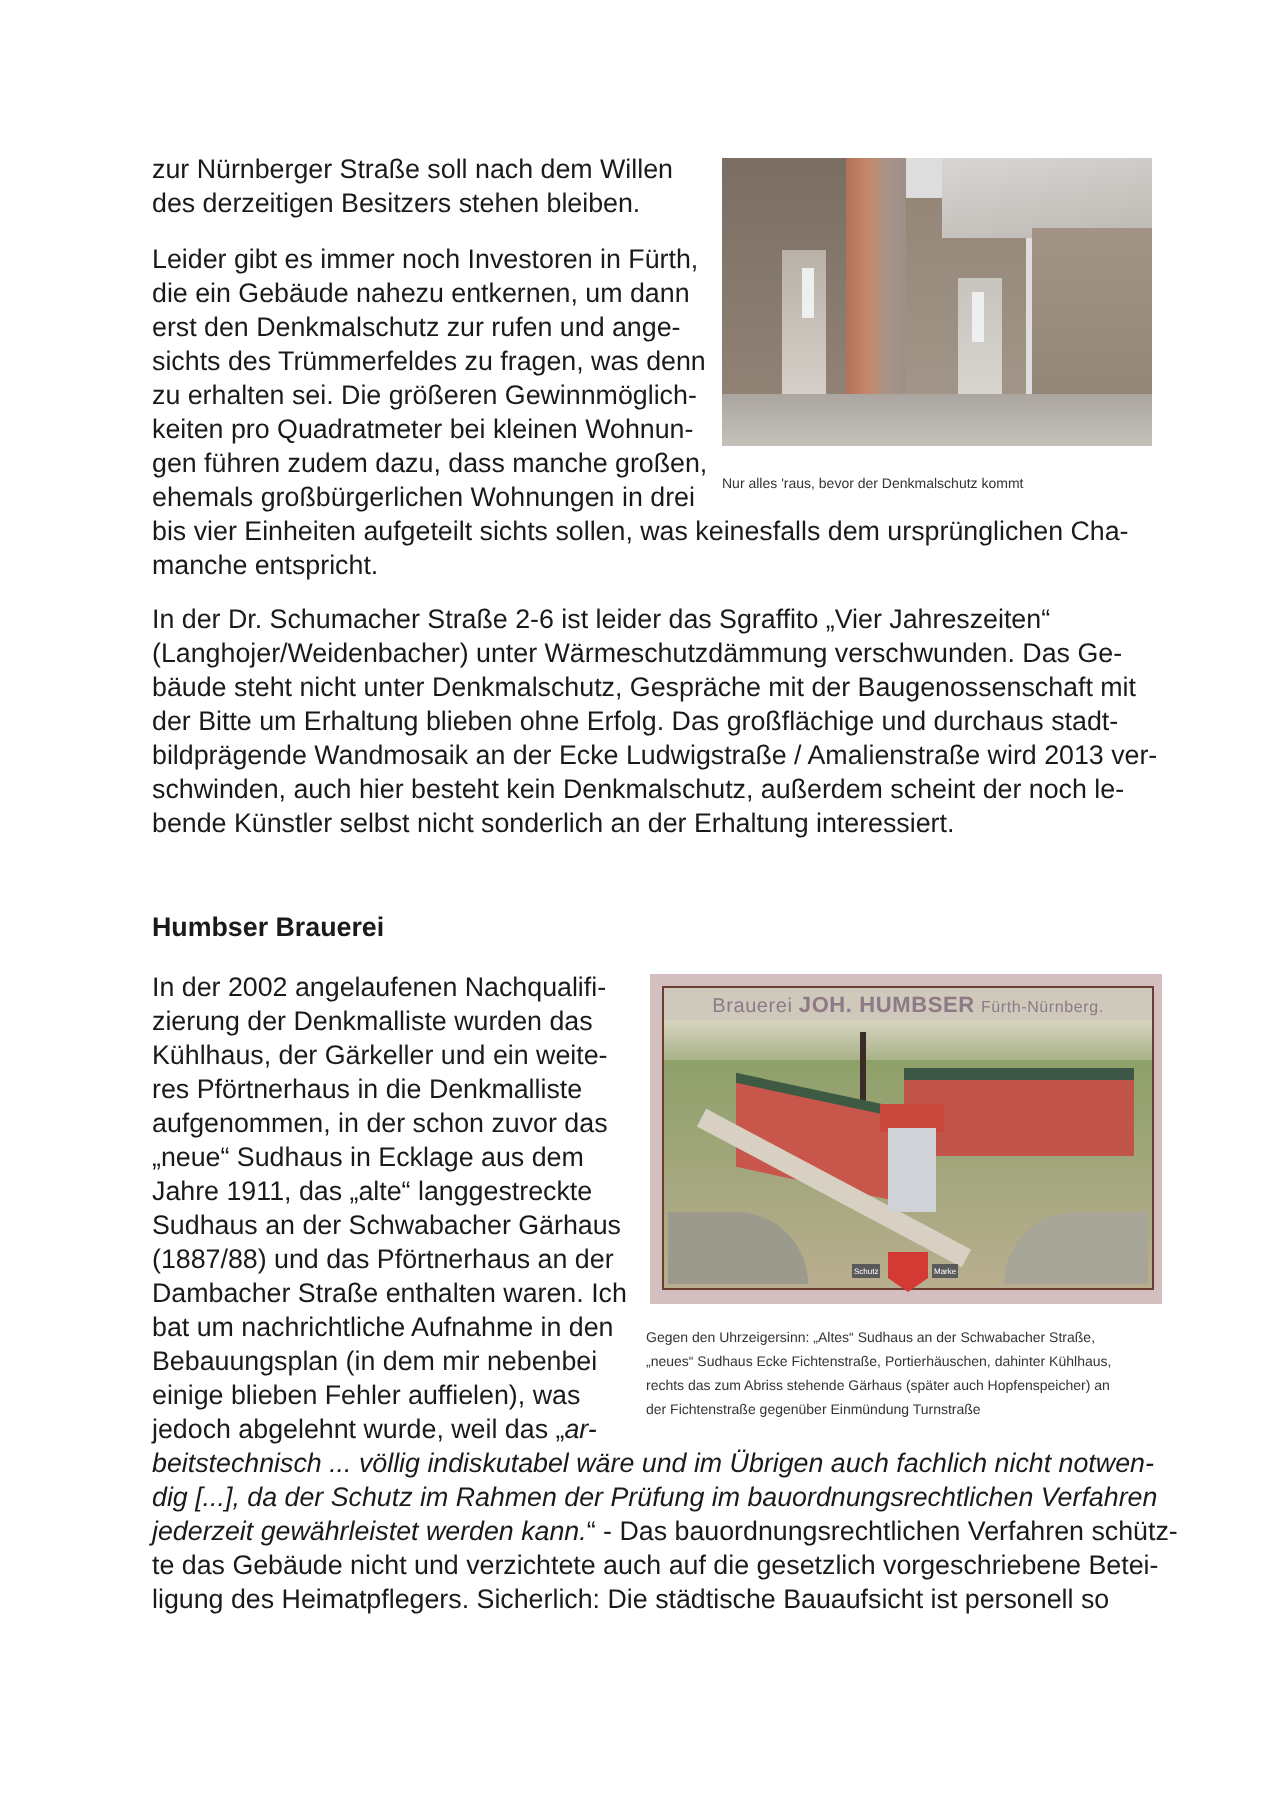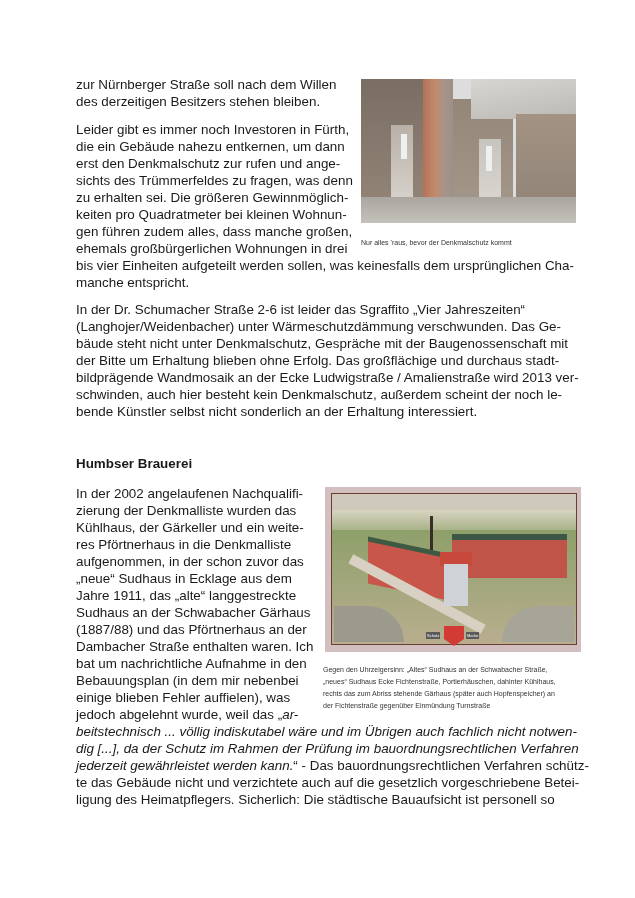--- a/index.html
+++ b/index.html
@@ -55,23 +55,23 @@
   <div class="line" style="top:93px">des derzeitigen Besitzers stehen bleiben.</div>
 </div>
 
 <div>
   <div class="line" style="top:121px">Leider gibt es immer noch Investoren in Fürth,</div>
   <div class="line" style="top:138px">die ein Gebäude nahezu entkernen, um dann</div>
   <div class="line" style="top:155px">erst den Denkmalschutz zur rufen und ange-</div>
   <div class="line" style="top:172px">sichts des Trümmerfeldes zu fragen, was denn</div>
   <div class="line" style="top:189px">zu erhalten sei. Die größeren Gewinnmöglich-</div>
   <div class="line" style="top:206px">keiten pro Quadratmeter bei kleinen Wohnun-</div>
-  <div class="line" style="top:223px">gen führen zudem alles, dass manche großen,</div>
+  <div class="line" style="top:223px">gen führen zudem dazu, dass manche großen,</div>
   <div class="line" style="top:240px">ehemals großbürgerlichen Wohnungen in drei</div>
-  <div class="line" style="top:257px">bis vier Einheiten aufgeteilt werden sollen, was keinesfalls dem ursprünglichen Cha-</div>
+  <div class="line" style="top:257px">bis vier Einheiten aufgeteilt sichts sollen, was keinesfalls dem ursprünglichen Cha-</div>
   <div class="line" style="top:274px">manche entspricht.</div>
 </div>
 
 <div id="photo" class="fig" title="Entkernter Innenraum mit freigelegtem Mauerwerk">
   <div class="wallL"></div>
   <div class="door1"></div>
   <div class="window1"></div>
   <div class="pillar"></div>
   <div class="mid"></div>
   <div class="ceiling"></div>
@@ -123,20 +123,25 @@
     <div class="chimney"></div>
     <div class="r2"></div>
     <div class="b2"></div>
     <div class="r1"></div>
     <div class="b1"></div>
     <div class="street"></div>
     <div class="towerroof"></div>
     <div class="tower"></div>
     <div class="insetL"></div>
     <div class="insetR"></div>
+    <div class="title">
+      <span>Brauerei</span>
+      <b>JOH. HUMBSER</b>
+      <span style="font-size:8px">Fürth-Nürnberg.</span>
+    </div>
     <div class="logo-l">Schutz</div>
     <div class="logo"></div>
     <div class="logo-r">Marke</div>
   </div>
 </div>
 <div>
   <div class="caption" style="left:323px; top:664px;">Gegen den Uhrzeigersinn: „Altes“ Sudhaus an der Schwabacher Straße,</div>
   <div class="caption" style="left:323px; top:676px;">„neues“ Sudhaus Ecke Fichtenstraße, Portierhäuschen, dahinter Kühlhaus,</div>
   <div class="caption" style="left:323px; top:688px;">rechts das zum Abriss stehende Gärhaus (später auch Hopfenspeicher) an</div>
   <div class="caption" style="left:323px; top:700px;">der Fichtenstraße gegenüber Einmündung Turnstraße</div>

